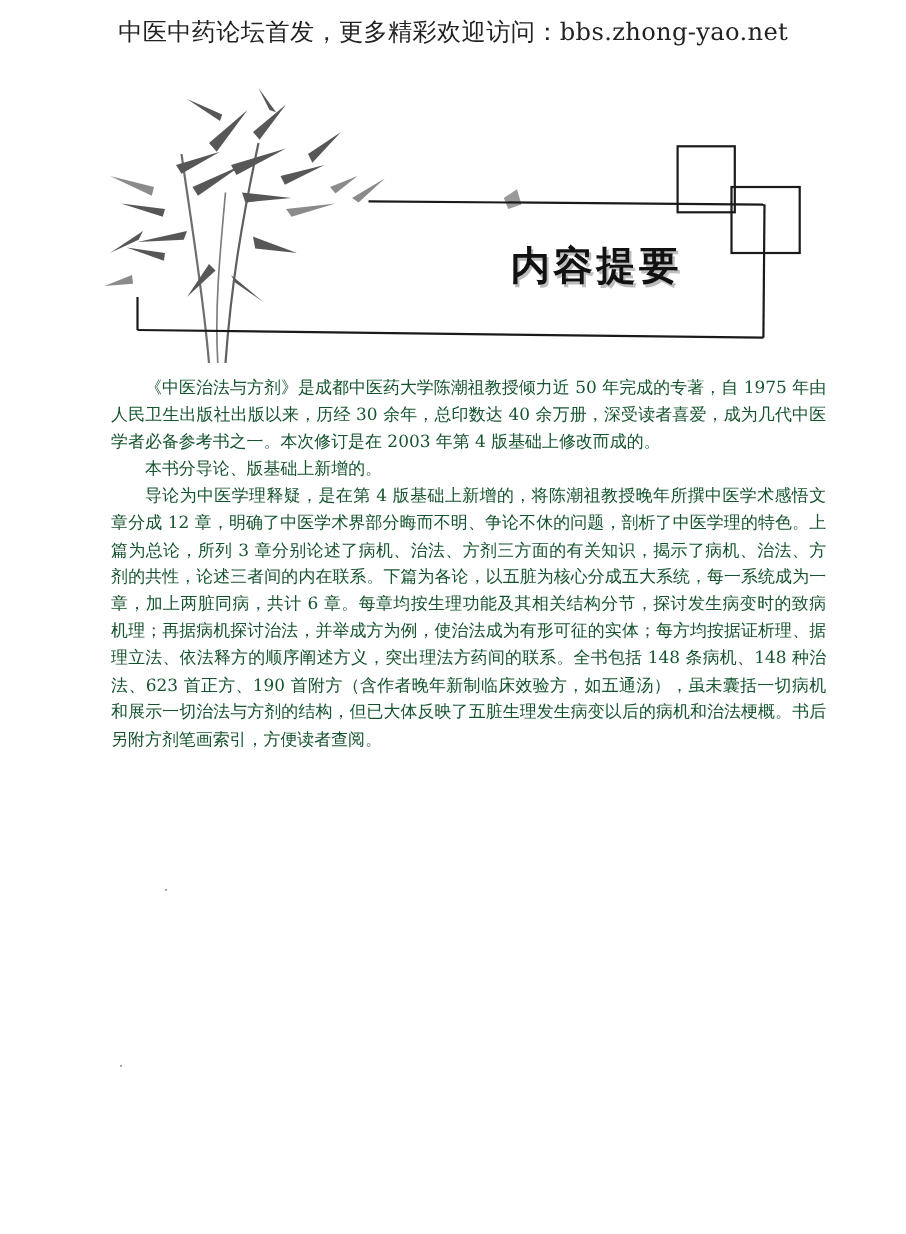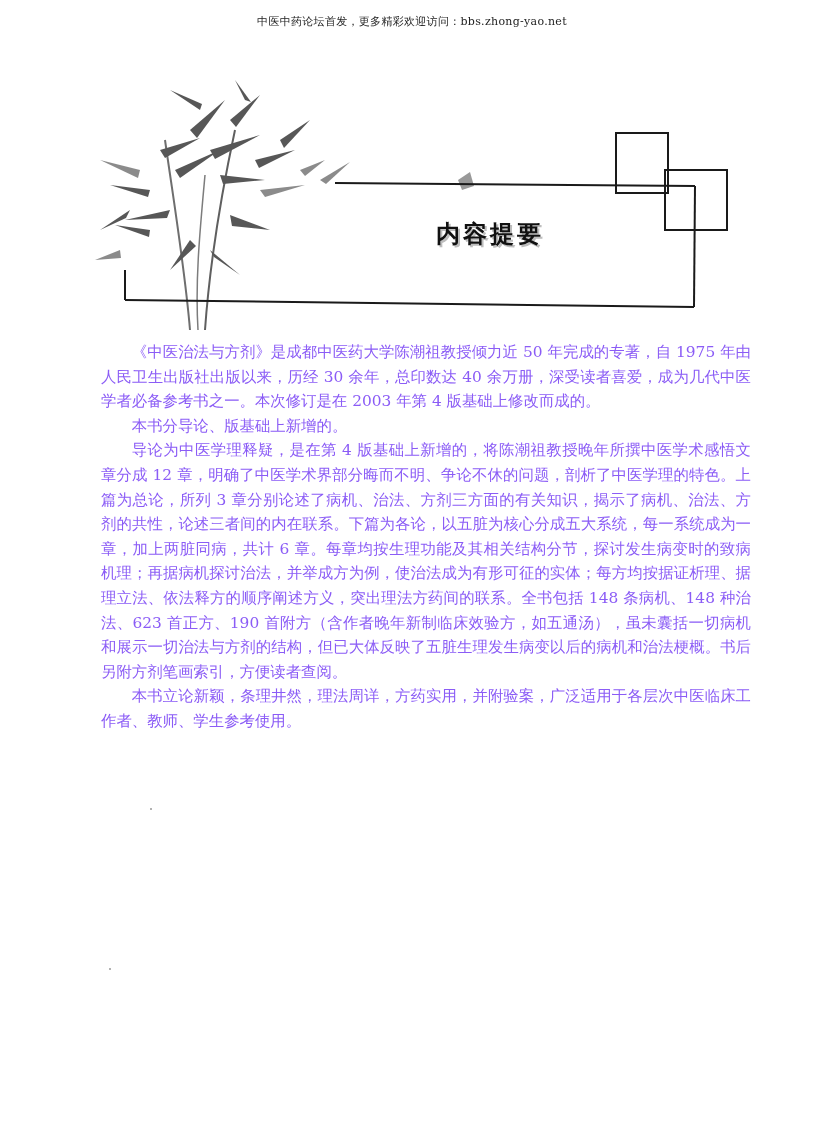--- a/index.html
+++ b/index.html
@@ -11,48 +11,48 @@
       overflow: hidden;
       font-family: "DejaVu Serif", "Liberation Serif", serif;
       color: #1a1a1a;
     }
     .watermark {
       position: absolute;
       left: 0; top: 14px;
       width: 824px;
       text-align: center;
       font-family: "DejaVu Serif", "Liberation Serif", serif;
-      font-size: 11px;
+      font-size: 22px;
       color: #222;
       letter-spacing: 0.3px;
     }
     .header-graphic {
       position: absolute;
       left: 0; top: 0;
       width: 824px; height: 330px;
     }
     .title-text {
       position: absolute;
-      left: 436px;
+      left: 464px;
       top: 218px;
       font-family: "DejaVu Serif", "Liberation Serif", serif;
       font-weight: bold;
-      font-size: 24px;
+      font-size: 36px;
       letter-spacing: 3px;
       color: #111;
       text-shadow: 2px 2px 0 #bdbdbd;
     }
     .body-text {
       position: absolute;
       left: 101px;
       top: 340px;
       width: 650px;
       font-size: 15.4px;
       line-height: 24.6px;
-      color: #8b5cf6;
+      color: #14532d;
       text-align: justify;
       text-justify: inter-character;
     }
     .body-text p {
       margin: 0;
       text-indent: 2em;
     }
     .speck {
       position: absolute;
       width: 2px; height: 2px;
@@ -114,17 +114,16 @@
     <rect x="665" y="170" width="62" height="60"></rect>
   </g>
 </svg>
 
 <div class="title-text">内容提要</div>
 
 <div class="body-text">
   <p>《中医治法与方剂》是成都中医药大学陈潮祖教授倾力近 50 年完成的专著，自 1975 年由人民卫生出版社出版以来，历经 30 余年，总印数达 40 余万册，深受读者喜爱，成为几代中医学者必备参考书之一。本次修订是在 2003 年第 4 版基础上修改而成的。</p>
   <p>本书分导论、版基础上新增的。</p>
   <p>导论为中医学理释疑，是在第 4 版基础上新增的，将陈潮祖教授晚年所撰中医学术感悟文章分成 12 章，明确了中医学术界部分晦而不明、争论不休的问题，剖析了中医学理的特色。上篇为总论，所列 3 章分别论述了病机、治法、方剂三方面的有关知识，揭示了病机、治法、方剂的共性，论述三者间的内在联系。下篇为各论，以五脏为核心分成五大系统，每一系统成为一章，加上两脏同病，共计 6 章。每章均按生理功能及其相关结构分节，探讨发生病变时的致病机理；再据病机探讨治法，并举成方为例，使治法成为有形可征的实体；每方均按据证析理、据理立法、依法释方的顺序阐述方义，突出理法方药间的联系。全书包括 148 条病机、148 种治法、623 首正方、190 首附方（含作者晚年新制临床效验方，如五通汤），虽未囊括一切病机和展示一切治法与方剂的结构，但已大体反映了五脏生理发生病变以后的病机和治法梗概。书后另附方剂笔画索引，方便读者查阅。</p>
-  <p>本书立论新颖，条理井然，理法周详，方药实用，并附验案，广泛适用于各层次中医临床工作者、教师、学生参考使用。</p>
 </div>
 
 <div class="speck" style="left:150px; top:808px;"></div>
 <div class="speck" style="left:109px; top:968px;"></div>
 
 </body></html>

